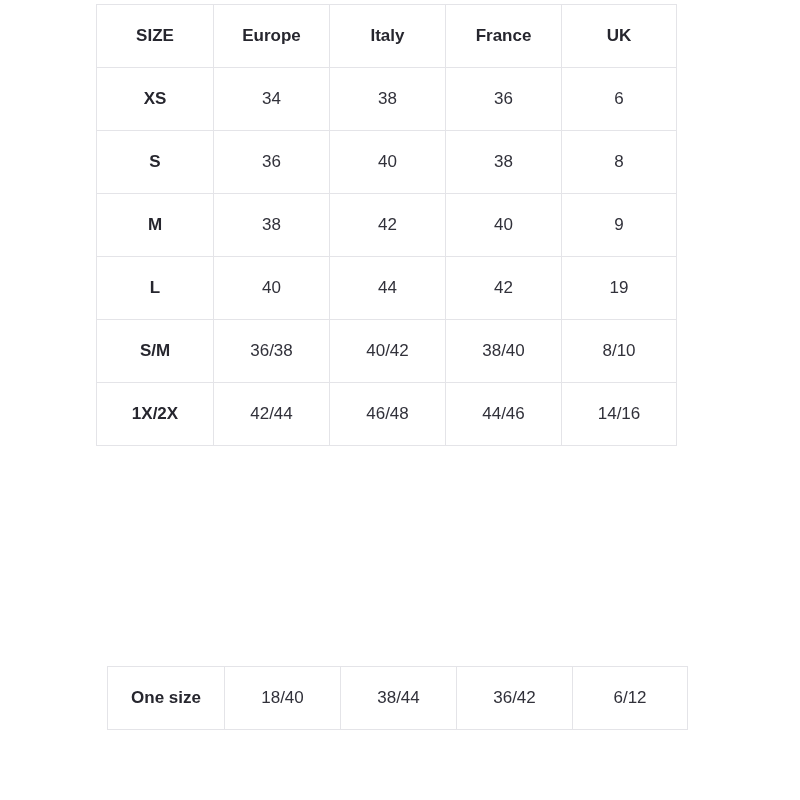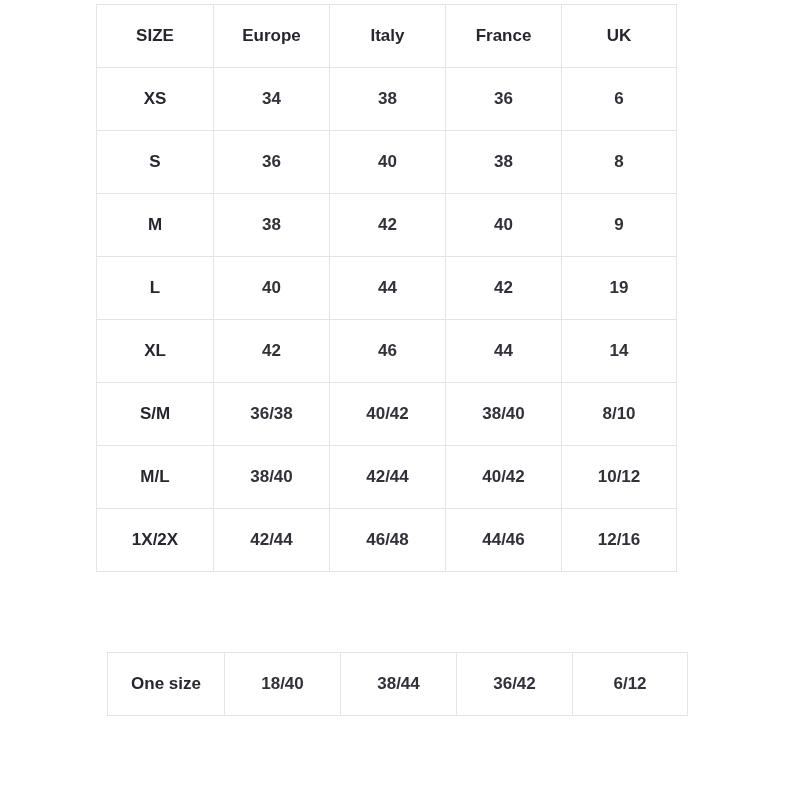--- a/index.html
+++ b/index.html
@@ -29,21 +29,21 @@
     width: 580px;
     table-layout: fixed;
   }
   table.size-table td,
   table.size-table th {
     border: 1px solid #e4e4e8;
     height: 62px;
     text-align: center;
     vertical-align: middle;
     font-size: 17px;
-    font-weight: 700;
+    font-weight: 400;
     color: #31313a;
     padding: 0;
   }
   table.size-table th {
     font-weight: bold;
     font-size: 17px;
     color: #26262e;
   }
   table.size-table td.rowhead {
     font-weight: bold;
@@ -52,21 +52,21 @@
   }
   table.size-table col.c0 { width: 117px; }
   table.size-table col.c1 { width: 116px; }
   table.size-table col.c2 { width: 116px; }
   table.size-table col.c3 { width: 116px; }
   table.size-table col.c4 { width: 115px; }
 
   .second-wrap {
     position: absolute;
     left: 96px;
-    top: 652px;
+    top: 666px;
     width: 580px;
     padding-left: 11px;
   }
   .second-wrap table.size-table td { height: 62px; }
 </style>
 </head>
 <body>
 
 <div class="page">
 
@@ -111,46 +111,32 @@
           <td>9</td>
         </tr>
         <tr>
           <td class="rowhead">L</td>
           <td>40</td>
           <td>44</td>
           <td>42</td>
           <td>19</td>
         </tr>
         <tr>
-          <td class="rowhead">XL</td>
-          <td>42</td>
-          <td>46</td>
-          <td>44</td>
-          <td>14</td>
-        </tr>
-        <tr>
           <td class="rowhead">S/M</td>
           <td>36/38</td>
           <td>40/42</td>
           <td>38/40</td>
           <td>8/10</td>
         </tr>
         <tr>
-          <td class="rowhead">M/L</td>
-          <td>38/40</td>
-          <td>42/44</td>
-          <td>40/42</td>
-          <td>10/12</td>
-        </tr>
-        <tr>
           <td class="rowhead">1X/2X</td>
           <td>42/44</td>
           <td>46/48</td>
           <td>44/46</td>
-          <td>12/16</td>
+          <td>14/16</td>
         </tr>
       </tbody>
     </table>
   </div>
 
   <div class="second-wrap">
     <table class="size-table">
       <colgroup>
         <col class="c0">
           <col class="c1">

